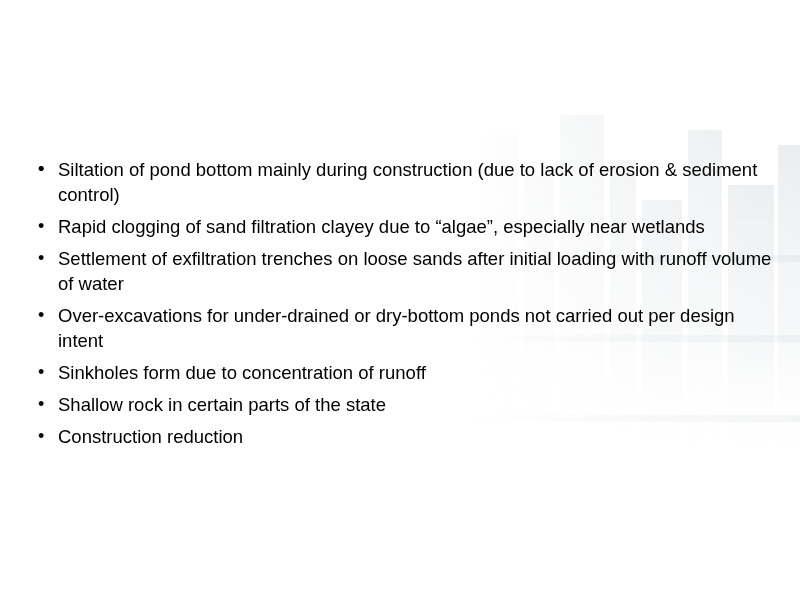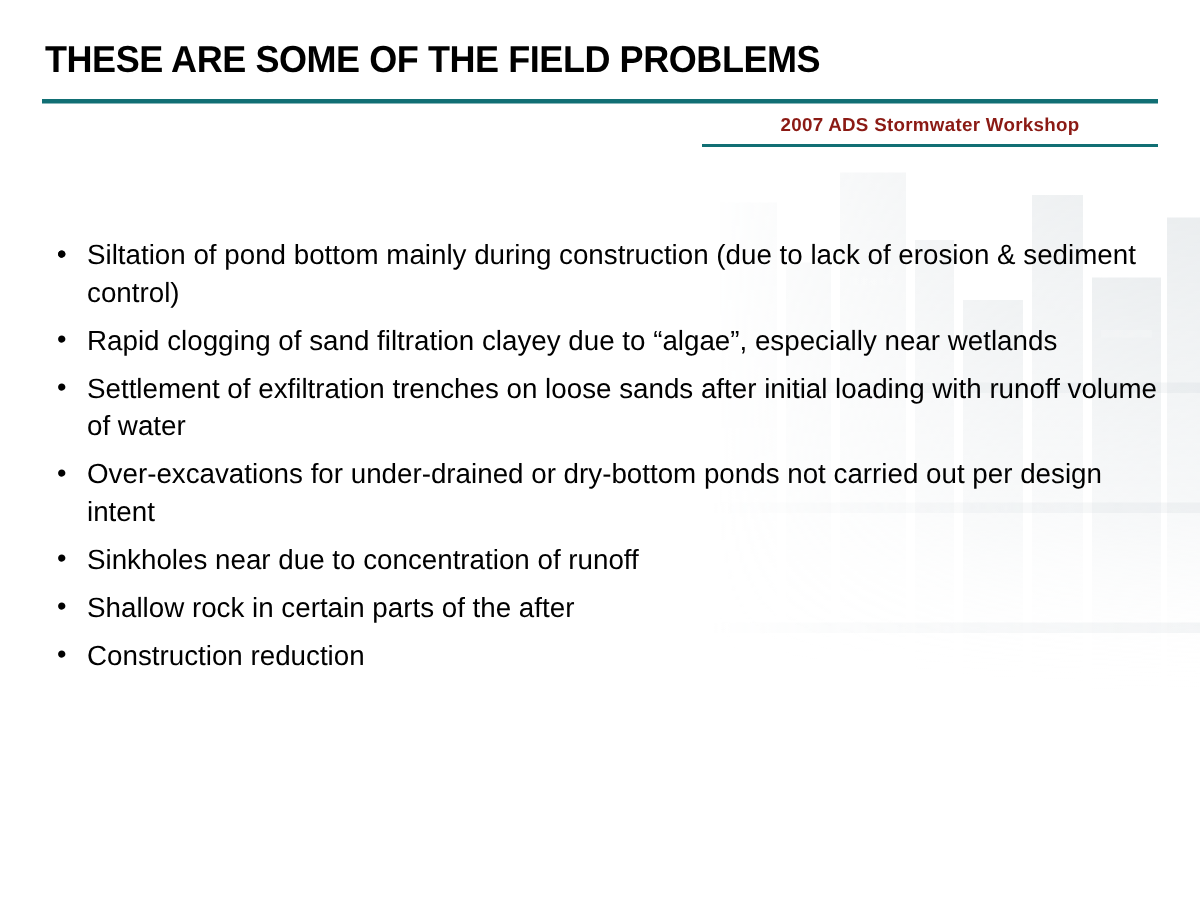--- a/index.html
+++ b/index.html
@@ -153,26 +153,20 @@
         <rect x="16" y="60" width="26" height="5"></rect>
         <rect x="16" y="90" width="26" height="5"></rect>
         <rect x="96" y="45" width="32" height="5"></rect>
         <rect x="96" y="80" width="32" height="5"></rect>
         <rect x="224" y="60" width="22" height="5"></rect>
         <rect x="264" y="115" width="34" height="5"></rect>
       </g>
     </svg>
   </div>
 
-  <div class="title-wrap">
-    <div class="slide-title">THESE ARE SOME OF THE FIELD PROBLEMS</div>
-    <div class="title-rule"></div>
-    <div class="slide-subtitle">2007 ADS Stormwater Workshop</div>
-    <div class="subtitle-rule"></div>
-  </div>
 
   <div class="body">
     <ul class="bullets">
       <li>
         <span class="dot">•</span>
       </li>
       <li>
         <span class="dot">•</span>
         <span>Siltation of pond bottom mainly during construction (due to lack of erosion &amp; sediment control)</span>
       </li>
@@ -183,25 +177,25 @@
       <li>
         <span class="dot">•</span>
         <span>Settlement of exfiltration trenches on loose sands after initial loading with runoff volume of water</span>
       </li>
       <li>
         <span class="dot">•</span>
         <span>Over-excavations for under-drained or dry-bottom ponds not carried out per design intent</span>
       </li>
       <li>
         <span class="dot">•</span>
-        <span>Sinkholes near due to concentration of runoff</span>
-      </li>
-      <li>
-        <span class="dot">•</span>
-        <span>Shallow rock in certain parts of the after</span>
+        <span>Sinkholes form due to concentration of runoff</span>
+      </li>
+      <li>
+        <span class="dot">•</span>
+        <span>Shallow rock in certain parts of the state</span>
       </li>
       <li>
         <span class="dot">•</span>
         <span>Construction reduction</span>
       </li>
     </ul>
   </div>
 
 </div>
 

